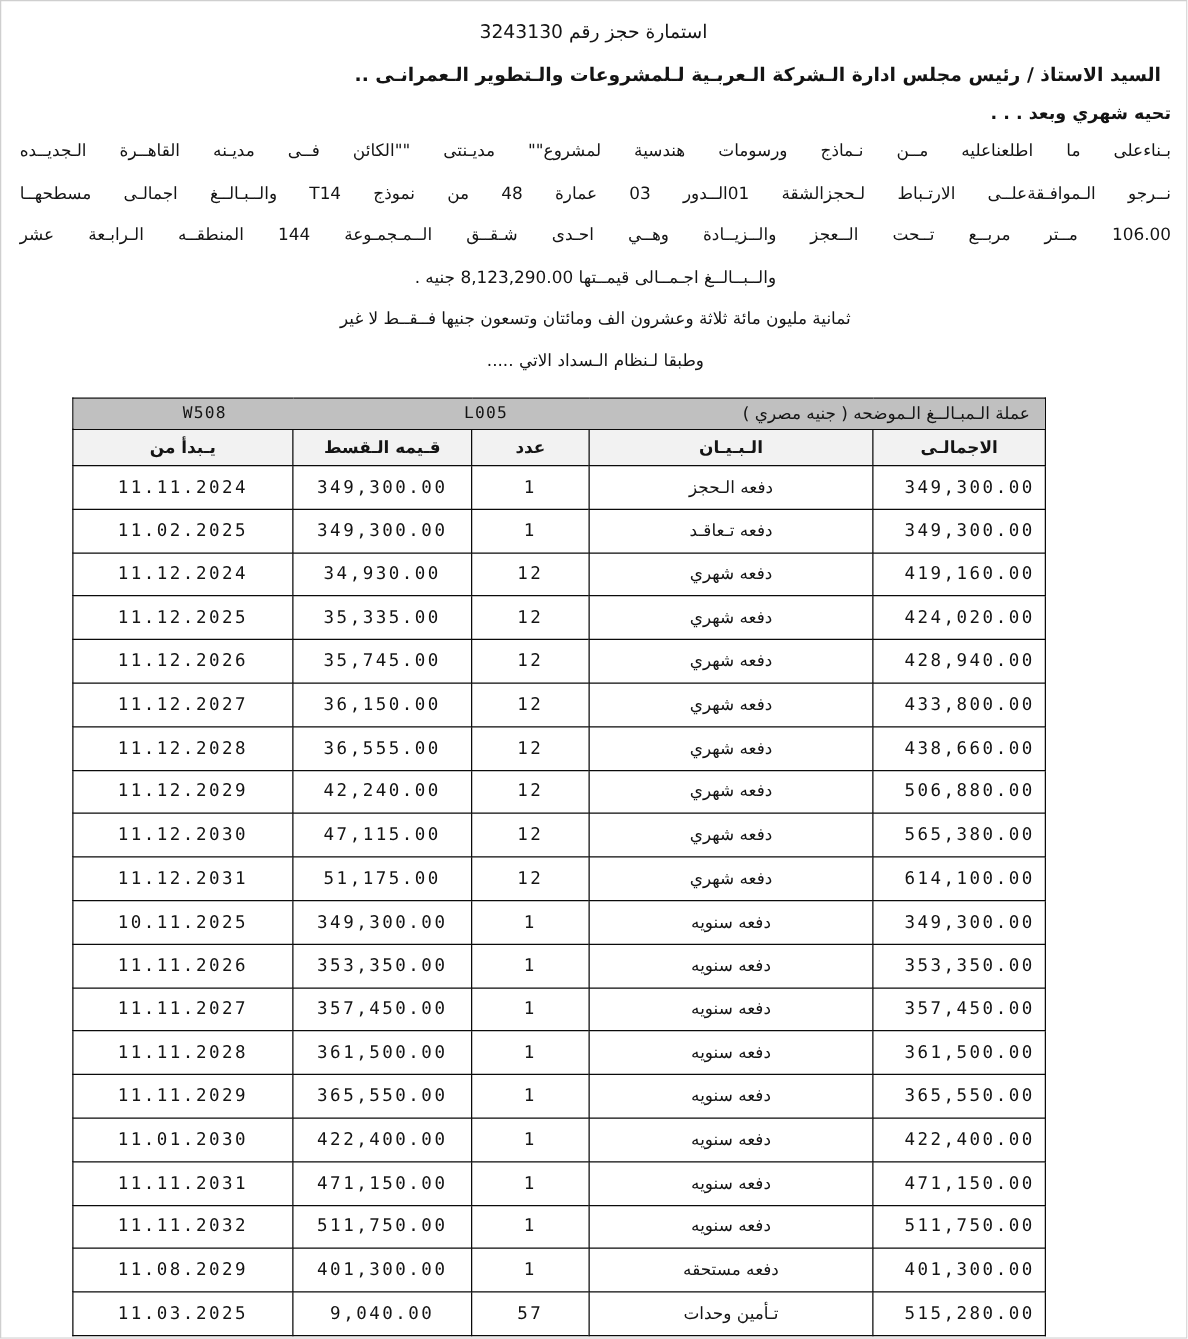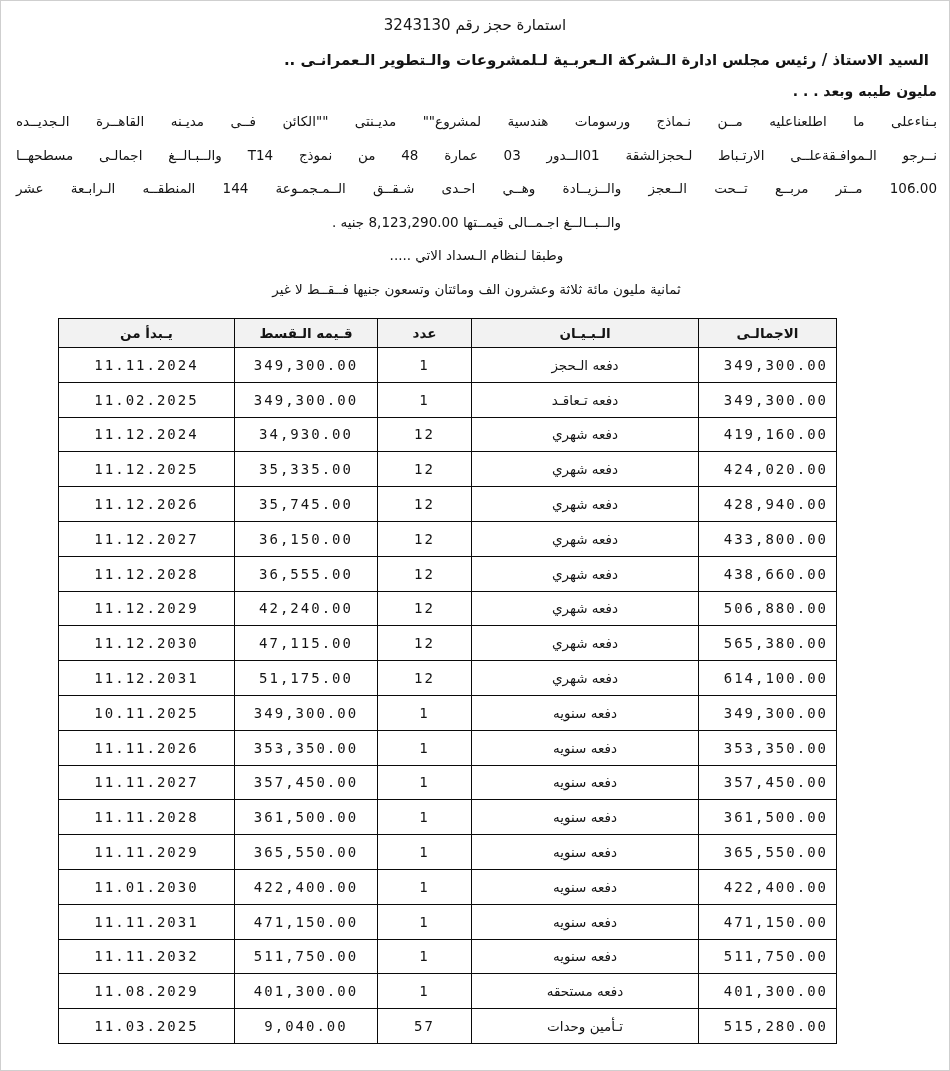--- a/index.html
+++ b/index.html
@@ -54,40 +54,47 @@
 </style>
 </head>
 <body>
 
 <div class="page">
 
   <div class="title">استمارة حجز رقم 3243130</div>
 
   <div class="addressee">السيد الاستاذ / رئيس مجلس ادارة الـشركة الـعربـية لـلمشروعات والـتطوير الـعمرانـى ..</div>
 
-  <div class="greeting">مليون طيبه وبعد . . .</div>
+  <div class="greeting">تحيه شهري وبعد . . .</div>
 
   <div class="bodytext">
     <div class="line stretch">بـناءعلى ما اطلعناعليه مــن نـماذج ورسومات هندسية لمشروع"" مديـنتى ""الكائن فــى مديـنه القاهــرة الـجديــده</div>
     <div class="line stretch">نــرجو الـموافـقةعلــى الارتـباط لـحجزالشقة 01الــدور 03 عمارة 48 من نموذج T14 والــبـالــغ اجمالـى مسطحهــا</div>
     <div class="line stretch">106.00 مــتر مربــع تــحت الــعجز والــزيــادة وهــي احـدى شـقــق الــمـجمـوعة 144 المنطقــه الـرابـعة عشر</div>
     <div class="line plain">والــبــالــغ اجـمــالى قيمــتها 8,123,290.00 جنيه .</div>
+    <div class="line plain">ثمانية مليون مائة ثلاثة وعشرون الف ومائتان وتسعون  جنيها فــقــط لا غير</div>
     <div class="line plain">وطبقا لـنظام الـسداد  الاتي .....</div>
-    <div class="line plain">ثمانية مليون مائة ثلاثة وعشرون الف ومائتان وتسعون  جنيها فــقــط لا غير</div>
   </div>
 
   <table class="schedule">
     <colgroup>
       <col style="width:138px">
       <col style="width:227px">
       <col style="width:94px">
       <col style="width:143px">
       <col style="width:176px">
     </colgroup>
     <tbody>
+      <tr class="currency-row">
+        <td colspan="5">
+          <span class="code-abs code-w num">W508</span>
+          <span class="code-abs code-l num">L005</span>
+          <span class="currency-label">عملة الـمبـالــغ الـموضحه ( جنيه  مصري )</span>
+        </td>
+      </tr>
       <tr class="header-row">
         <td>الاجمالـى</td>
         <td>الـبـيـان</td>
         <td>عدد</td>
         <td>قـيمه الـقسط</td>
         <td>يـبدأ من</td>
       </tr>
     </tbody>
     <tbody>
     <tr class="data-row">

